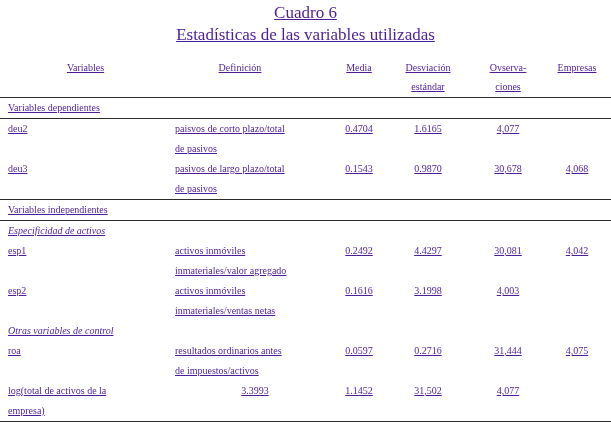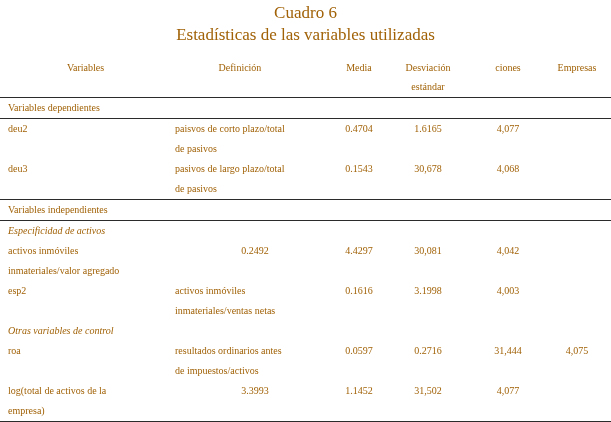--- a/index.html
+++ b/index.html
@@ -2,23 +2,24 @@
 <html><head>
 <meta charset="utf-8">
 <style>
   html, body { margin: 0; padding: 0; background: #ffffff; }
   .page {
     position: relative;
     width: 611px;
     height: 422px;
     box-sizing: border-box;
     background: #ffffff;
-    color: #a16207;
+    color: #4c1d95;
     font-family: "Liberation Serif", "DejaVu Serif", serif;
     overflow: hidden;
+    text-decoration: underline;
   }
   .titles {
     text-align: center;
     padding-top: 2px;
     font-size: 17px;
     line-height: 22px;
   }
   .tbl {
     margin-top: 12px;
     border-bottom: 2px solid #2b2b2b;
@@ -75,20 +76,21 @@
         <div>Definición</div>
       </div>
       <div class="c">
         <div>Media</div>
       </div>
       <div class="c">
         <div>Desviación</div>
         <div>estándar</div>
       </div>
       <div class="c">
+        <div>Ovserva-</div>
         <div>ciones</div>
       </div>
       <div class="c">
         <div>Empresas</div>
       </div>
     </div>
 
     <div class="sec rule-below">Variables dependientes</div>
 
     <div class="grid row">
@@ -102,29 +104,31 @@
       <div class="num">4,077</div>
     </div>
 
     <div class="grid row">
       <div>deu3</div>
       <div>
         <div class="defline">pasivos de largo plazo/total</div>
         <div class="defline">de pasivos</div>
       </div>
       <div class="num">0.1543</div>
+      <div class="num">0.9870</div>
       <div class="num">30,678</div>
       <div class="num">4,068</div>
     </div>
 
     <div class="sec rule-above rule-below">Variables independientes</div>
 
     <div class="sub">Especificidad de activos</div>
 
     <div class="grid row">
+      <div>esp1</div>
       <div>
         <div class="defline">activos inmóviles</div>
         <div class="defline">inmateriales/valor agregado</div>
       </div>
       <div class="num">0.2492</div>
       <div class="num">4.4297</div>
       <div class="num">30,081</div>
       <div class="num">4,042</div>
     </div>
 

